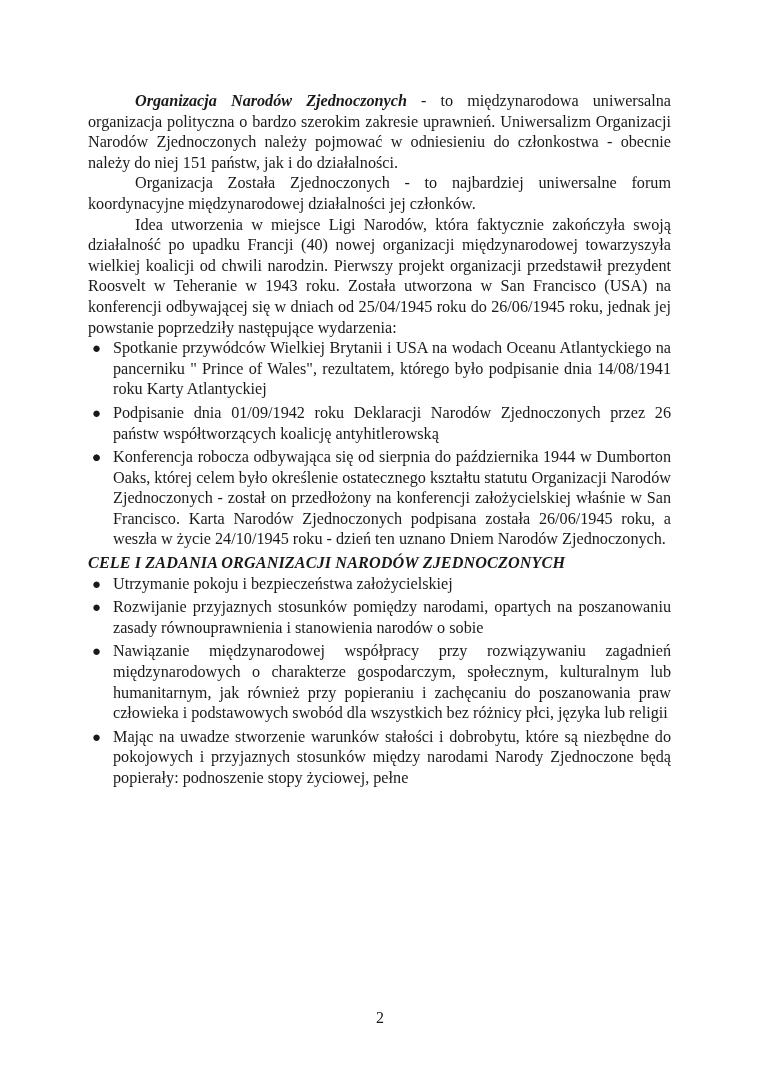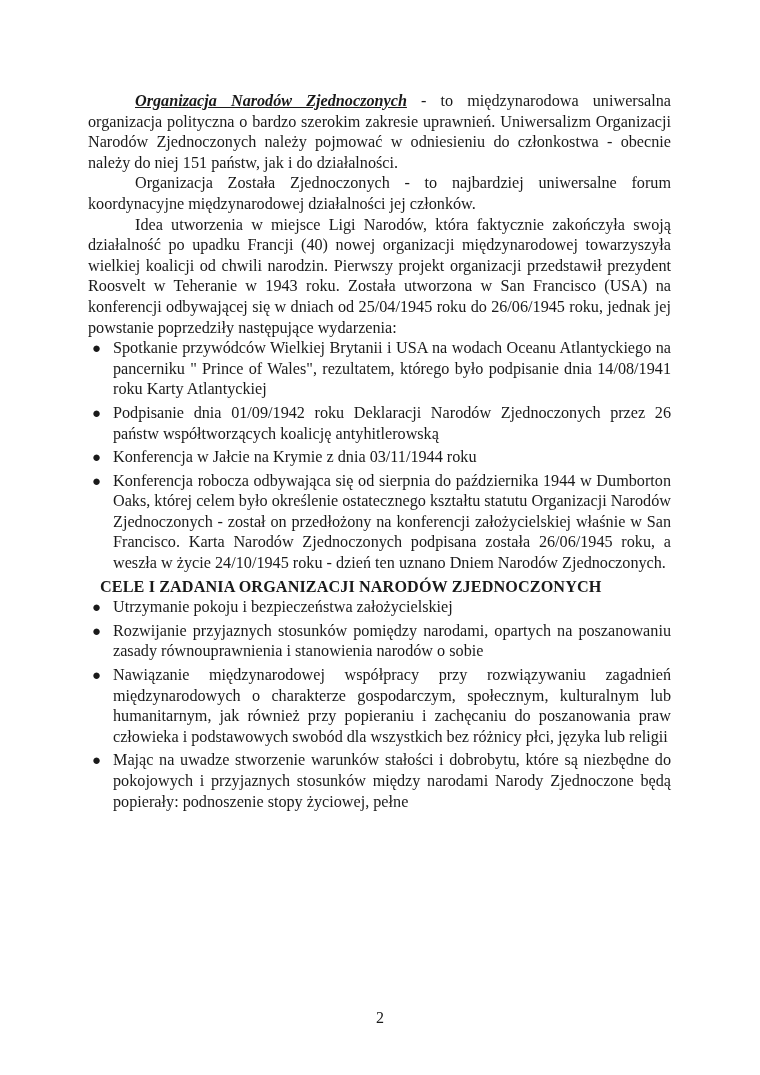--- a/index.html
+++ b/index.html
@@ -25,25 +25,25 @@
     }
     p {
       margin: 0;
       text-align: justify;
     }
     .indent { text-indent: 47px; }
     .indent-small { text-indent: 4px; }
     .title-term {
       font-weight: bold;
       font-style: italic;
-      text-decoration: underline;
     }
     .section-heading {
       font-weight: bold;
-      margin: 1px 0 0 12px;
+      font-style: italic;
+      margin: 1px 0 0 0;
       text-align: left;
       letter-spacing: 0.1px;
     }
     ul {
       list-style: none;
       margin: 0;
       padding: 0;
     }
     li {
       position: relative;
@@ -75,21 +75,21 @@
   <p class="indent"><span class="title-term">Organizacja Narodów Zjednoczonych</span><span> - to międzynarodowa uniwersalna organizacja  polityczna o bardzo szerokim zakresie uprawnień. Uniwersalizm Organizacji Narodów Zjednoczonych należy pojmować w odniesieniu do członkostwa - obecnie należy do niej 151 państw, jak i do działalności.</span></p>
 
 
   <p class="indent">Organizacja Została Zjednoczonych - to najbardziej uniwersalne forum koordynacyjne międzynarodowej działalności jej członków.</p>
 
   <p class="indent">Idea utworzenia w miejsce Ligi Narodów, która faktycznie zakończyła swoją działalność po upadku Francji (40) nowej organizacji międzynarodowej towarzyszyła wielkiej koalicji od chwili narodzin. Pierwszy projekt organizacji przedstawił prezydent Roosvelt w Teheranie w 1943 roku. Została utworzona w San Francisco (USA) na konferencji odbywającej się w dniach od 25/04/1945 roku do 26/06/1945 roku, jednak jej powstanie poprzedziły następujące wydarzenia:</p>
 
   <ul>
     <li><span class="bullet">●</span><span>Spotkanie przywódców  Wielkiej Brytanii i USA na wodach Oceanu Atlantyckiego na pancerniku " Prince of Wales", rezultatem, którego było podpisanie dnia 14/08/1941 roku Karty Atlantyckiej</span></li>
     <li><span class="bullet">●</span><span>Podpisanie dnia 01/09/1942 roku Deklaracji Narodów Zjednoczonych przez 26 państw współtworzących koalicję antyhitlerowską</span></li>
-    <li><span class="bullet">●</span><span>Konferencja w Jałcie na Krymie z dnia 03/11/1944 roku</span></li>
+    <li><span class="bullet">●</span></li>
     <li><span class="bullet">●</span><span>Konferencja robocza odbywająca się od sierpnia do października 1944 w Dumborton Oaks, której celem było określenie ostatecznego kształtu statutu Organizacji Narodów Zjednoczonych - został on przedłożony na konferencji założycielskiej właśnie w San Francisco. Karta Narodów Zjednoczonych podpisana została 26/06/1945 roku, a weszła w życie 24/10/1945 roku - dzień ten uznano Dniem Narodów Zjednoczonych.</span></li>
   </ul>
 
   <p class="section-heading">CELE I ZADANIA ORGANIZACJI NARODÓW ZJEDNOCZONYCH</p>
 
   <ul>
     <li><span class="bullet">●</span><span>Utrzymanie pokoju i bezpieczeństwa założycielskiej</span></li>
     <li><span class="bullet">●</span><span>Rozwijanie przyjaznych stosunków pomiędzy narodami, opartych na poszanowaniu zasady równouprawnienia i stanowienia narodów o sobie</span></li>
     <li><span class="bullet">●</span><span>Nawiązanie międzynarodowej współpracy przy rozwiązywaniu zagadnień międzynarodowych o charakterze gospodarczym, społecznym, kulturalnym lub humanitarnym, jak również przy popieraniu i zachęcaniu do poszanowania praw człowieka i podstawowych swobód dla wszystkich bez różnicy płci, języka lub religii</span></li>
     <li><span class="bullet">●</span><span>Mając na uwadze stworzenie warunków stałości i dobrobytu, które są niezbędne do pokojowych i przyjaznych stosunków między narodami Narody Zjednoczone będą popierały: podnoszenie stopy życiowej, pełne</span></li>

